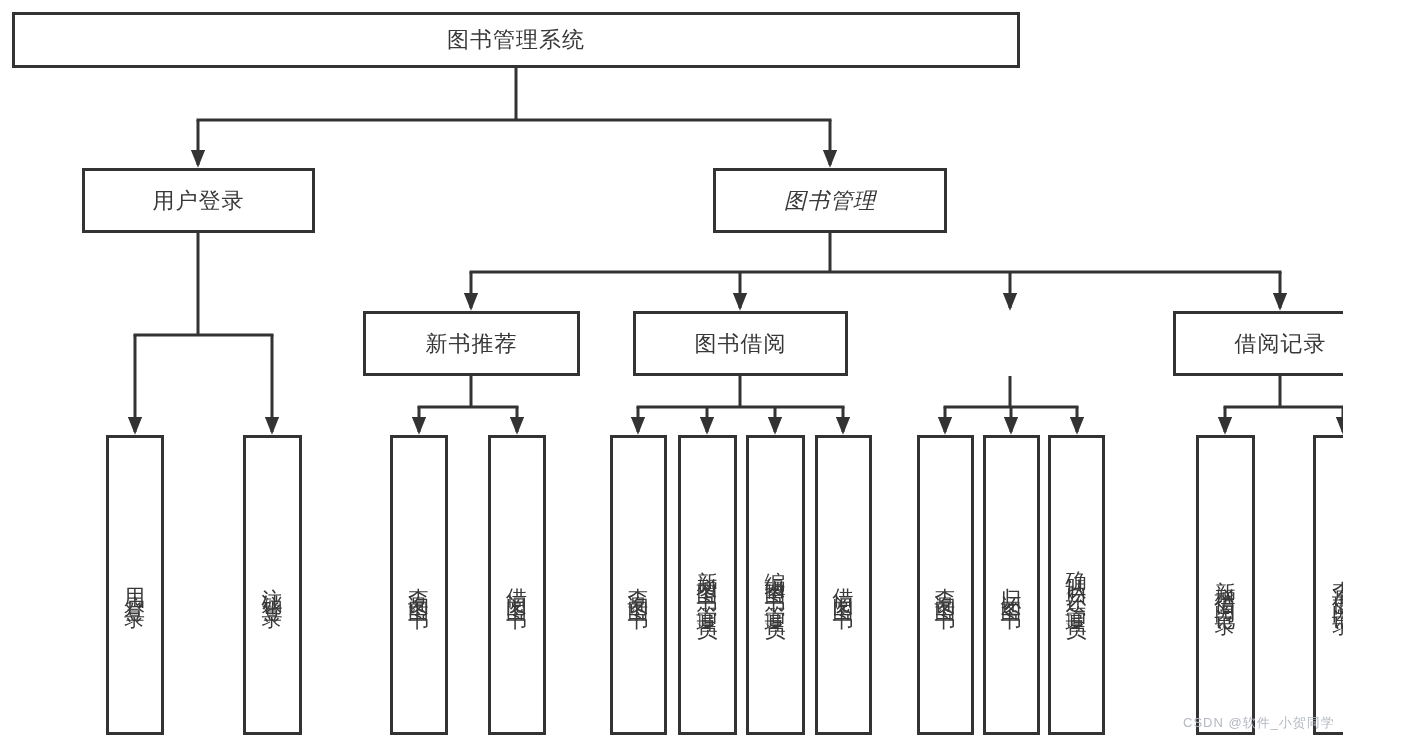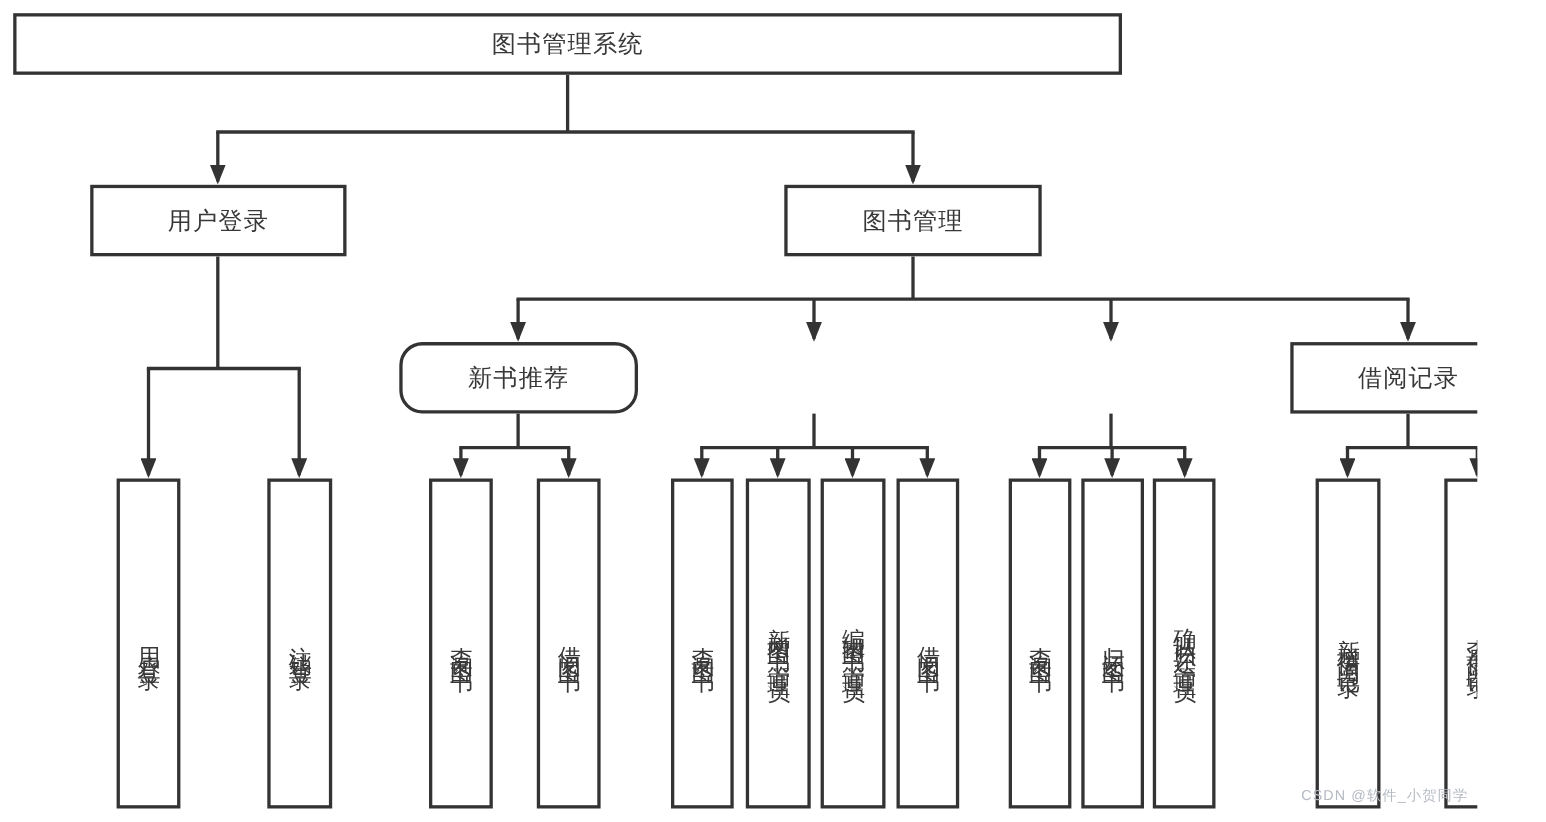--- a/index.html
+++ b/index.html
@@ -49,22 +49,22 @@
     top: 714px;
     font-size: 13px;
     color: #b4b9c2;
     letter-spacing: 1px;
     white-space: nowrap;
     z-index: 5;
   }
   
   .root        { left: 12px;   top: 12px;  width: 1008px; height: 56px; }
   .b-user      { left: 82px;   top: 168px; width: 233px;  height: 65px; }
-  .b-book      { left: 713px;  top: 168px; width: 234px;  height: 65px; }
-  .m-newbook   { left: 363px;  top: 311px; width: 217px;  height: 65px; border-radius: 21px; }
+  .b-book      { left: 713px;  top: 168px; width: 234px;  height: 65px; font-style: italic; }
+  .m-newbook   { left: 363px;  top: 311px; width: 217px;  height: 65px; }
   .m-borrow    { left: 633px;  top: 311px; width: 215px;  height: 65px; }
   .m-current   { left: 903px;  top: 311px; width: 215px;  height: 65px; }
   .m-record    { left: 1173px; top: 311px; width: 215px;  height: 65px; justify-content: center; }
   .leaf        { top: 435px; height: 300px; }
   .lf1  { left: 106px;  width: 58px; }
   .lf2  { left: 243px;  width: 59px; }
   .lf3  { left: 390px;  width: 58px; }
   .lf4  { left: 488px;  width: 58px; }
   .lf5  { left: 610px;  width: 57px; }
   .lf6  { left: 678px;  width: 59px; }
@@ -138,20 +138,23 @@
   <div class="node node-h b-user">
     <span>用户登录</span>
   </div>
   <div class="node node-h b-book">
     <span>图书管理</span>
   </div>
 
   <div class="node node-h m-newbook">
     <span>新书推荐</span>
   </div>
+  <div class="node node-h m-borrow">
+    <span>图书借阅</span>
+  </div>
   <div class="node node-h m-record">
     <span>借阅记录</span>
   </div>
 
   <div class="node node-v leaf lf1">
     <span class="vtext">用户登录</span>
   </div>
   <div class="node node-v leaf lf2">
     <span class="vtext">注销登录</span>
   </div>

